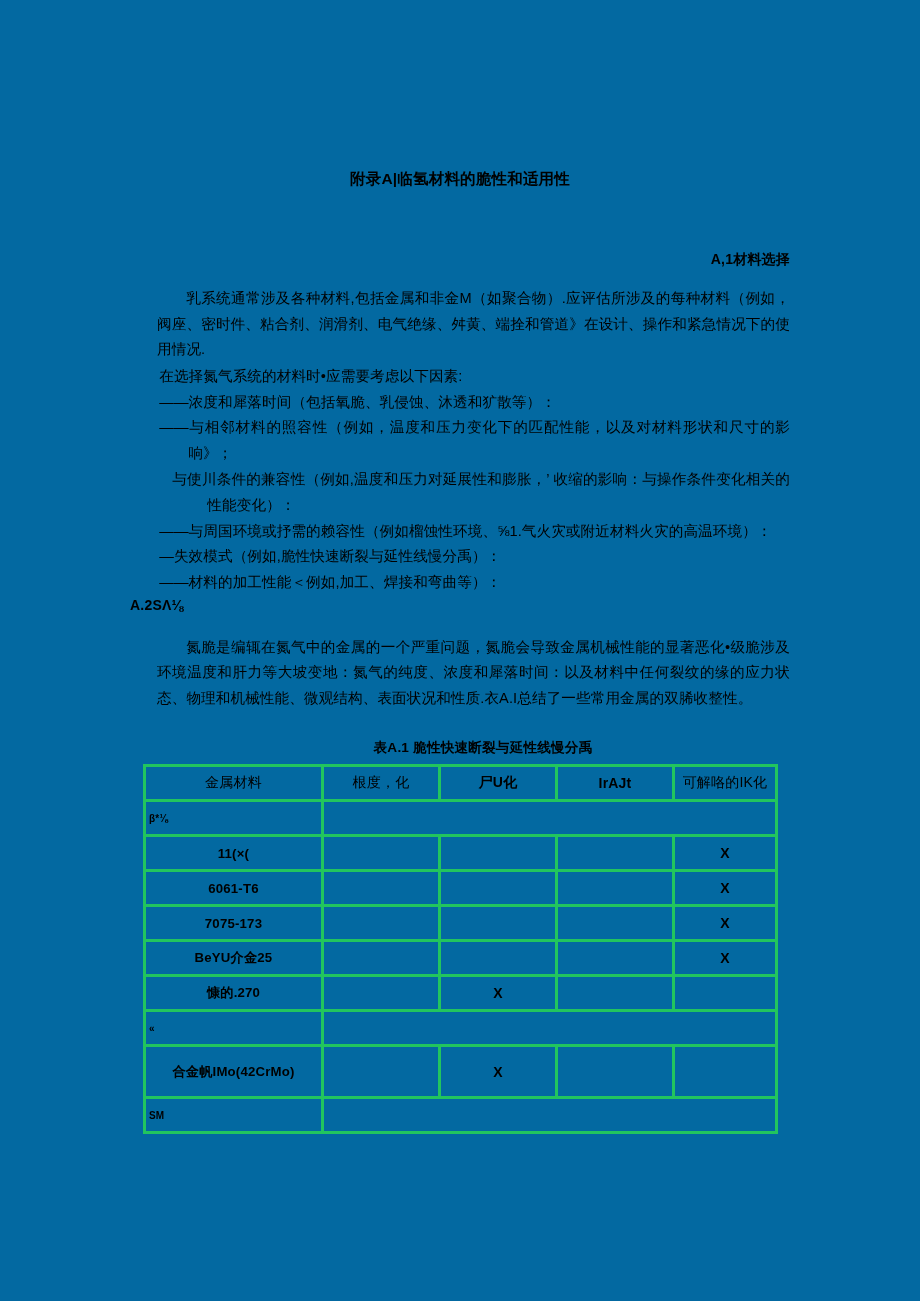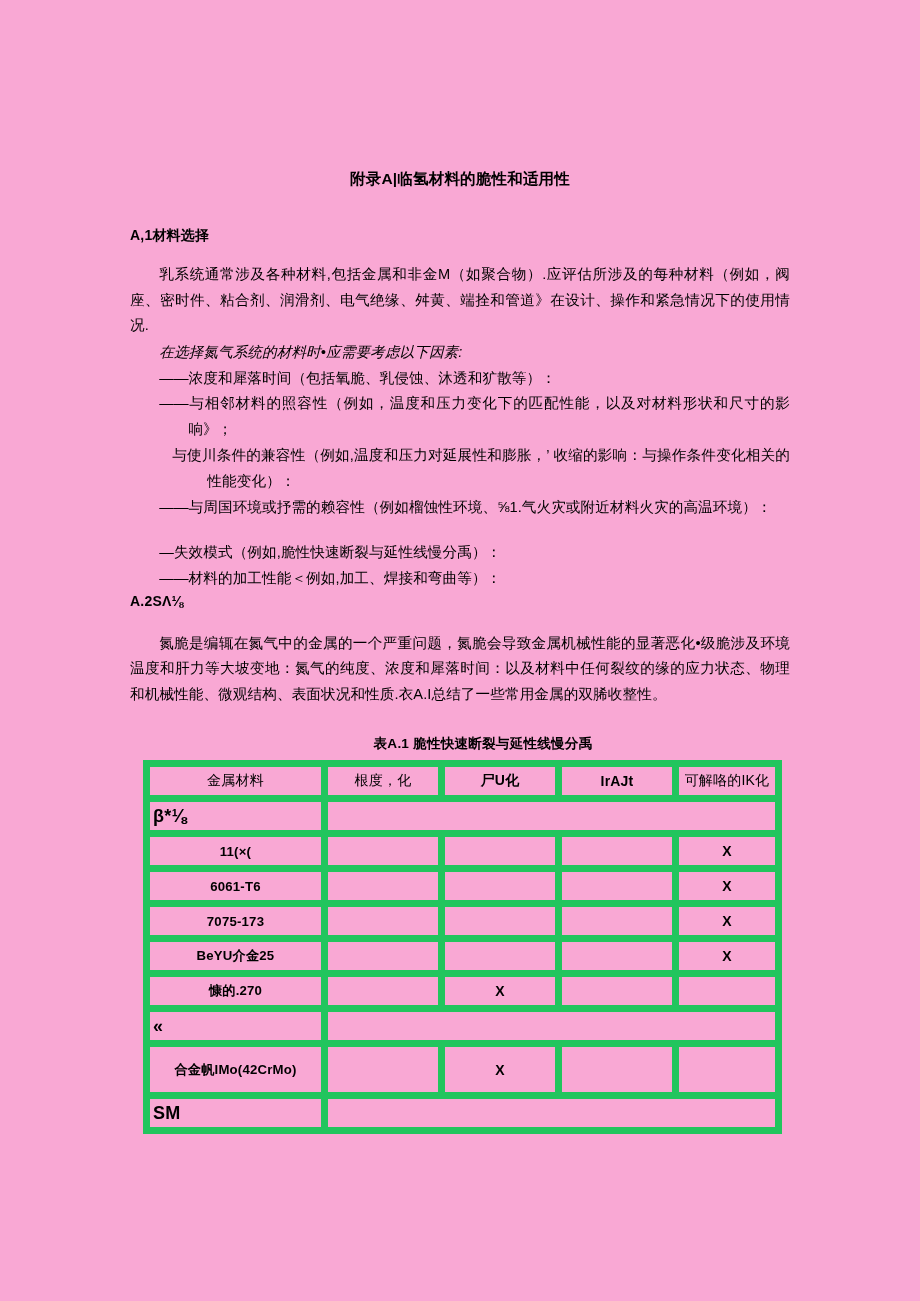--- a/index.html
+++ b/index.html
@@ -9,21 +9,21 @@
     background: #ffffff;
   }
   body {
     font-family: "Liberation Sans", "DejaVu Sans", sans-serif;
     color: #000000;
   }
   .page {
     position: relative;
     width: 920px;
     height: 1301px;
-    background: #f9a8d4;
+    background: #0369a1;
     box-sizing: border-box;
     overflow: hidden;
   }
   .content {
     position: absolute;
     left: 130px;
     top: 0;
     width: 660px;
   }
 
@@ -37,30 +37,31 @@
     line-height: 1.4;
   }
 
   
   .sec-heading {
     font-size: 14px;
     font-weight: 700;
     letter-spacing: .2px;
     line-height: 1.4;
   }
-  .sec-a1 { margin-top: 36px; }
+  .sec-a1 { margin-top: 60px; text-align: right; }
   .sec-a2 { }
 
   
   .para {
     font-size: 14.6px;
     line-height: 25.5px;
     text-align: justify;
     text-justify: inter-character;
     letter-spacing: .1px;
+    margin-left: 27px;
   }
   .para.indent { text-indent: 2em; }
   .p-first { margin-top: 17px; }
   .p-a2 { margin-top: 19px; }
 
   
   .list-wrap { margin-top: 1px; }
   .li-line {
     font-size: 14.6px;
     line-height: 25.8px;
@@ -68,73 +69,71 @@
     text-justify: inter-character;
     letter-spacing: .1px;
     padding-left: 2em;
     text-indent: -2em;
     margin-left: 2em;
   }
   .li-line.lead {
     padding-left: 0;
     text-indent: 0;
     margin-left: 2em;
-    font-style: italic;
   }
   .li-line.hang3 {
     padding-left: 2.4em;
     text-indent: -2.4em;
     margin-left: 2.9em;
   }
   .li-line.noindent-dash {
     padding-left: 1em;
     text-indent: -1em;
     margin-left: 2em;
-    margin-top: 20px;
   }
 
   
   .table-caption {
     margin-top: 28px;
     text-align: center;
     font-size: 13.6px;
     font-weight: 700;
     letter-spacing: .2px;
     padding-left: 46px;
   }
   table.hyd {
     margin-top: 7px;
     border-collapse: collapse;
     width: 632px;
     margin-left: 13px;
     table-layout: fixed;
   }
   table.hyd td, table.hyd th {
-    border: 7px solid #22c55e;
+    border: 3px solid #22c55e;
     font-size: 13.2px;
     font-weight: 700;
     text-align: center;
     vertical-align: middle;
     padding: 0;
     height: 35px;
     box-sizing: border-box;
     letter-spacing: .2px;
   }
   table.hyd th {
     font-size: 14px;
   }
   table.hyd th.col-metal { font-weight: 400; }
   table.hyd th.col-a { font-weight: 400; }
   table.hyd th.col-b { font-weight: 700; }
   table.hyd th.col-d { font-weight: 400; }
   table.hyd td.cat {
     text-align: left;
     padding-left: 3px;
     font-weight: 700;
-    font-size: 18px;
+    font-size: 10px;
     margin-top: 48px;
   }
   table.hyd tr.tall td { height: 52px; }
   table.hyd td.mark { font-size: 14px; font-weight: 700; }
 
   .col1 { width: 178px; }
   .col2 { width: 117px; }
   .col3 { width: 117px; }
   .col4 { width: 117px; }
   .col5 { width: 103px; }

